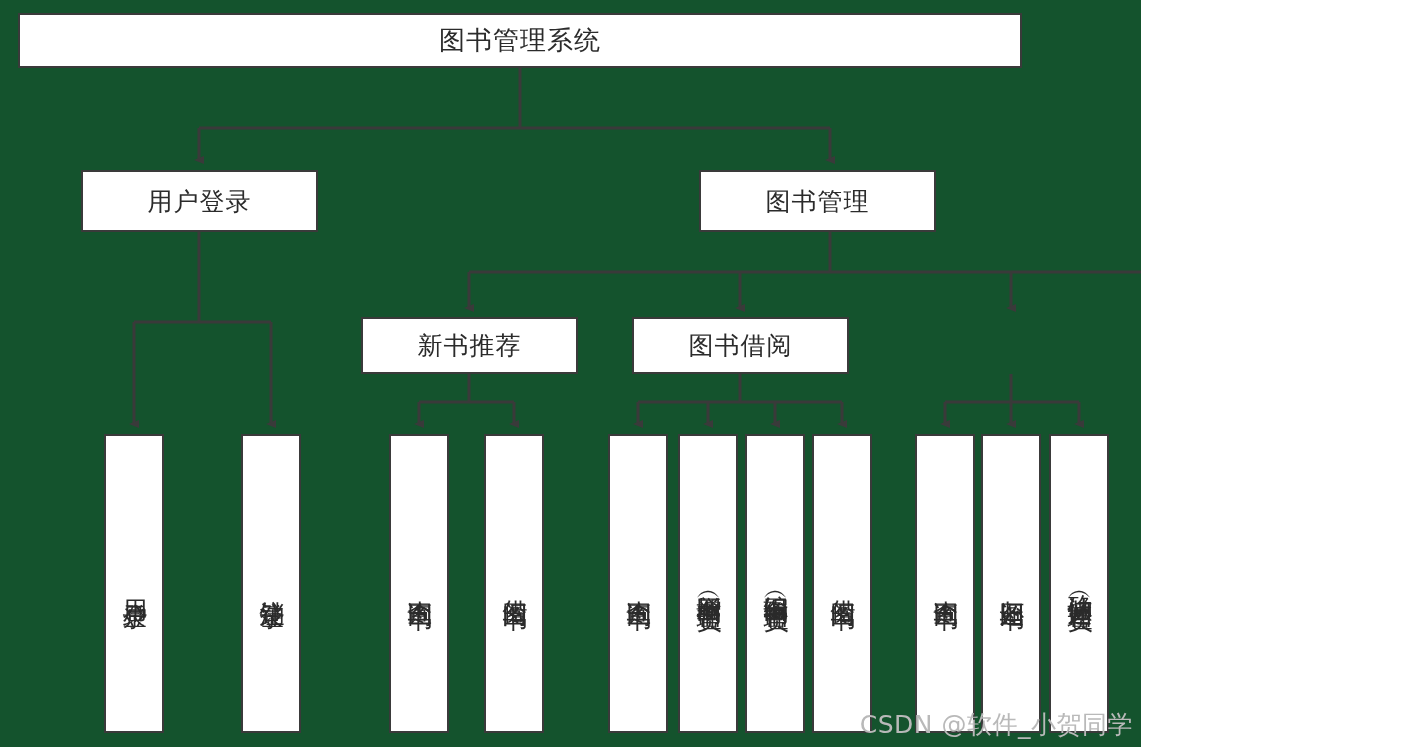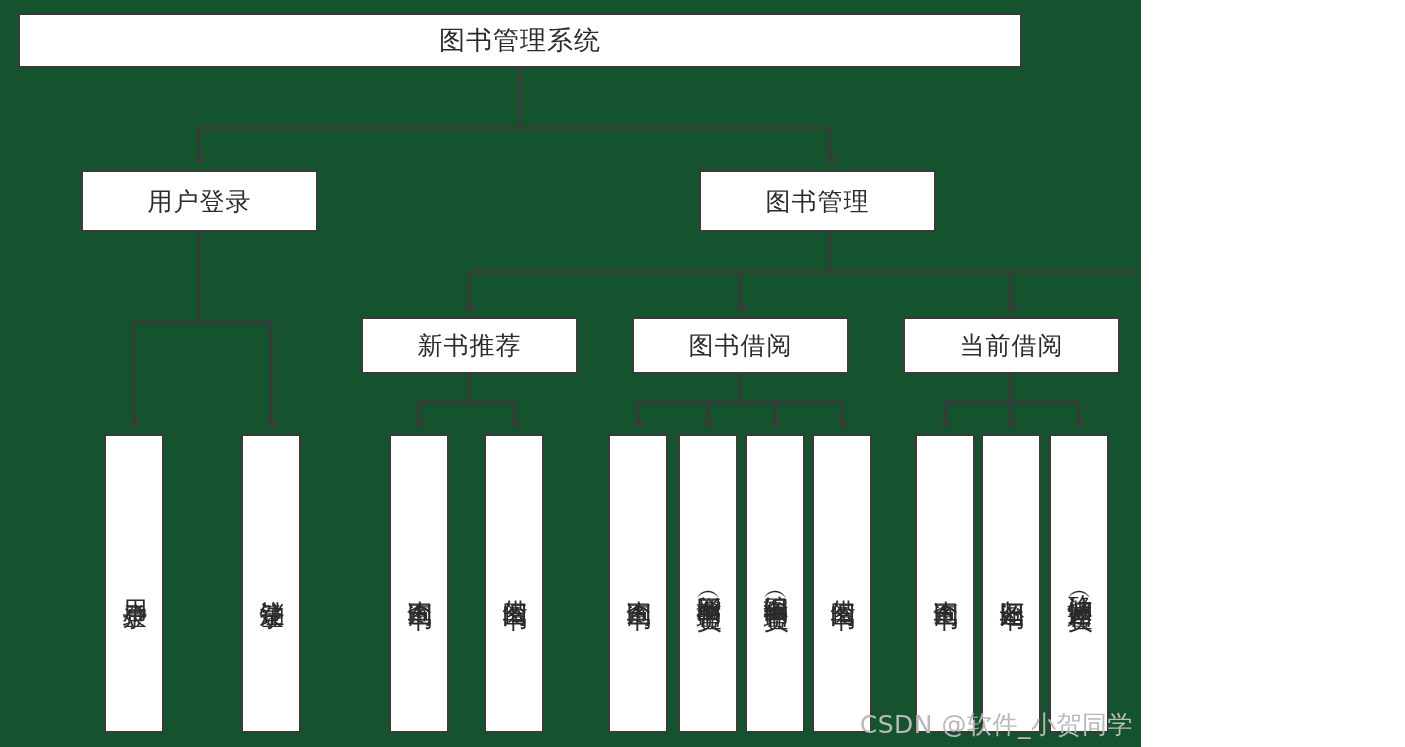--- a/index.html
+++ b/index.html
@@ -132,23 +132,20 @@
   <div class="node-box horizontal" style="left:699px; top:170px; width:237px; height:62px;">
     <span class="node-label">图书管理</span>
   </div>
 
   <div class="node-box horizontal" style="left:361px; top:317px; width:217px; height:57px;">
     <span class="node-label">新书推荐</span>
   </div>
   <div class="node-box horizontal" style="left:632px; top:317px; width:217px; height:57px;">
     <span class="node-label">图书借阅</span>
   </div>
-  <div class="node-box horizontal" style="left:903px; top:317px; width:217px; height:57px;">
-    <span class="node-label">当前借阅</span>
-  </div>
 
   <div class="node-box vertical" style="left:104px; top:434px; width:60px; height:299px;">
     <span class="node-label">用户登录</span>
   </div>
   <div class="node-box vertical" style="left:241px; top:434px; width:60px; height:299px;">
     <span class="node-label">注销登录</span>
   </div>
 
   <div class="node-box vertical" style="left:389px; top:434px; width:60px; height:299px;">
     <span class="node-label">查询图书</span>

